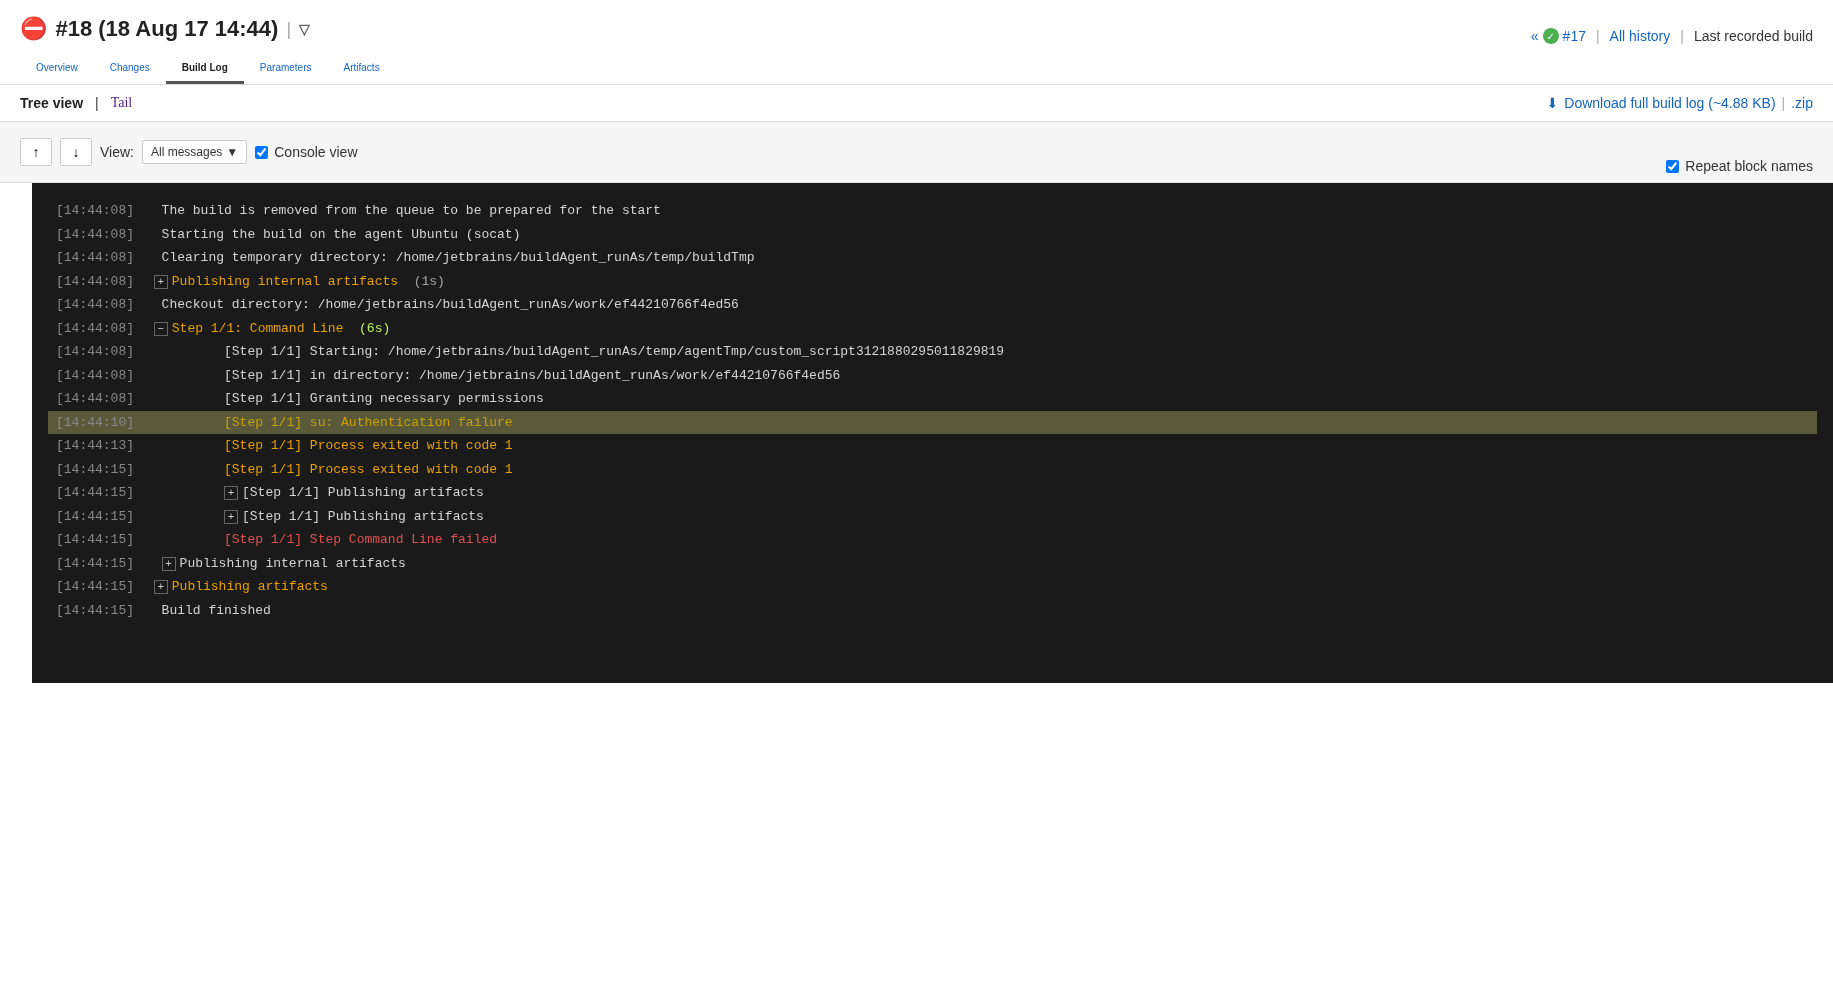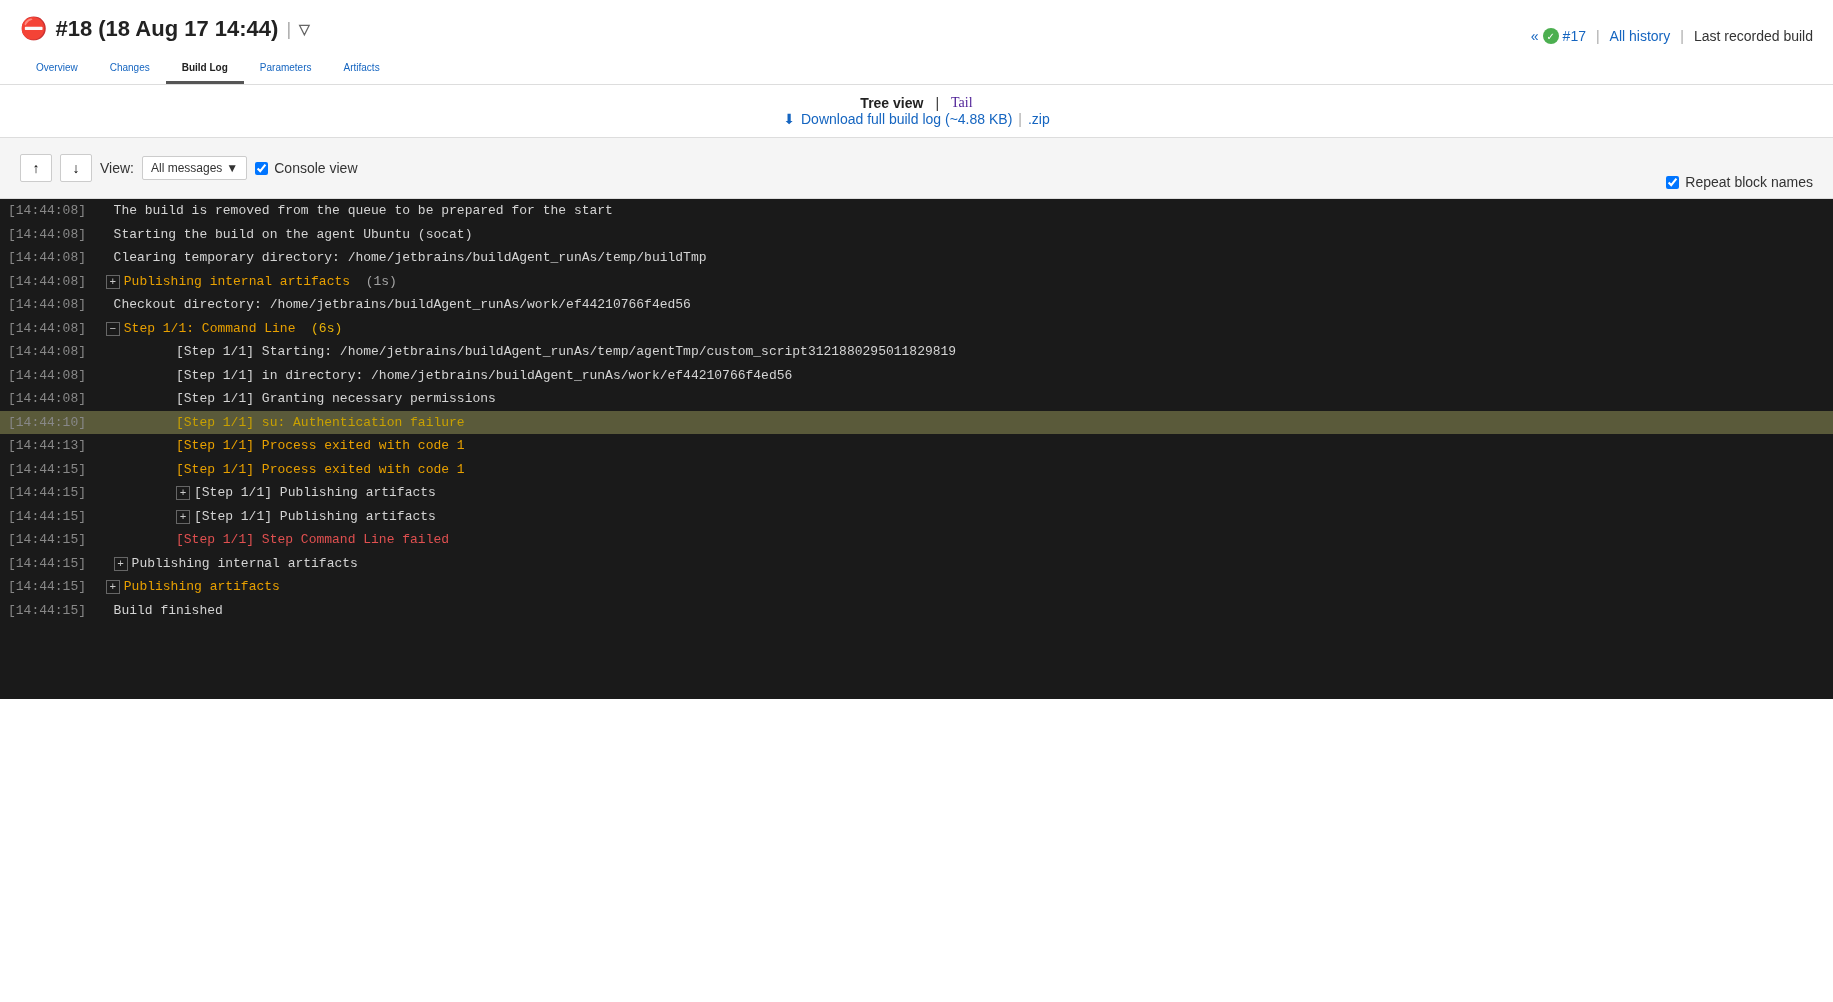--- a/index.html
+++ b/index.html
@@ -90,21 +90,20 @@
       font-size: 10px;
     }
 
     
     .sub-header {
       display: flex;
       align-items: center;
       justify-content: space-between;
       padding: 10px 20px;
       border-bottom: 1px solid #ddd;
-      flex-direction: column;
     }
     .sub-header-left {
       display: flex;
       align-items: center;
       gap: 12px;
       font-size: 14px;
     }
     .sub-header-left .tree-view { font-weight: bold; color: #222; }
     .sub-header-left .tail-link { color: #4c1d95; text-decoration: none; font-family: Liberation Serif, serif; }
     .sub-header-right {
@@ -170,23 +169,24 @@
       font-size: 14px;
       margin-top: 28px;
     }
 
     
     .build-log {
       background: #1a1a1a;
       color: #d4d4d4;
       font-family: 'Courier New', Courier, monospace;
       font-size: 13px;
-      padding: 0;
+      padding: 16px;
       overflow-x: auto;
       min-height: 500px;
+      margin-left: 32px;
     }
     .log-line {
       display: flex;
       align-items: flex-start;
       padding: 2px 8px;
       line-height: 1.5;
       white-space: pre;
     }
     .log-line.highlighted {
       background: #5a5a3a;
@@ -285,21 +285,21 @@
     </div>
   </div>
 
   <div class="build-log" id="build-log-container">
 
   <div class="log-line"><span class="log-time">[14:44:08]</span><span class="log-content">  The build is removed from the queue to be prepared for the start</span></div>
       <div class="log-line"><span class="log-time">[14:44:08]</span><span class="log-content">  Starting the build on the agent Ubuntu (socat)</span></div>
       <div class="log-line"><span class="log-time">[14:44:08]</span><span class="log-content">  Clearing temporary directory: /home/jetbrains/buildAgent_runAs/temp/buildTmp</span></div>
       <div class="log-line"><span class="log-time">[14:44:08]</span><span class="log-content orange"> <span class="expand-icon">+</span>Publishing internal artifacts<span style="color: #a3a3a3;">  (1s)</span></span></div>
       <div class="log-line"><span class="log-time">[14:44:08]</span><span class="log-content">  Checkout directory: /home/jetbrains/buildAgent_runAs/work/ef44210766f4ed56</span></div>
-      <div class="log-line"><span class="log-time">[14:44:08]</span><span class="log-content orange"> <span class="expand-icon">−</span>Step 1/1: Command Line<span style="color: #eab308;">  (6s)</span></span></div>
+      <div class="log-line"><span class="log-time">[14:44:08]</span><span class="log-content orange"> <span class="expand-icon">−</span>Step 1/1: Command Line<span style="color: #bef264;">  (6s)</span></span></div>
       <div class="log-line"><span class="log-time">[14:44:08]</span><span class="log-content">          [Step 1/1] Starting: /home/jetbrains/buildAgent_runAs/temp/agentTmp/custom_script3121880295011829819</span></div>
       <div class="log-line"><span class="log-time">[14:44:08]</span><span class="log-content">          [Step 1/1] in directory: /home/jetbrains/buildAgent_runAs/work/ef44210766f4ed56</span></div>
       <div class="log-line"><span class="log-time">[14:44:08]</span><span class="log-content">          [Step 1/1] Granting necessary permissions</span></div>
       <div class="log-line highlighted"><span class="log-time">[14:44:10]</span><span class="log-content yellow">          [Step 1/1] su: Authentication failure</span></div>
       <div class="log-line"><span class="log-time">[14:44:13]</span><span class="log-content orange">          [Step 1/1] Process exited with code 1</span></div>
       <div class="log-line"><span class="log-time">[14:44:15]</span><span class="log-content orange">          [Step 1/1] Process exited with code 1</span></div>
       <div class="log-line"><span class="log-time">[14:44:15]</span><span class="log-content">          <span class="expand-icon">+</span>[Step 1/1] Publishing artifacts</span></div>
       <div class="log-line"><span class="log-time">[14:44:15]</span><span class="log-content">          <span class="expand-icon">+</span>[Step 1/1] Publishing artifacts</span></div>
       <div class="log-line"><span class="log-time">[14:44:15]</span><span class="log-content red">          [Step 1/1] Step Command Line failed</span></div>
       <div class="log-line"><span class="log-time">[14:44:15]</span><span class="log-content">  <span class="expand-icon">+</span>Publishing internal artifacts</span></div>

